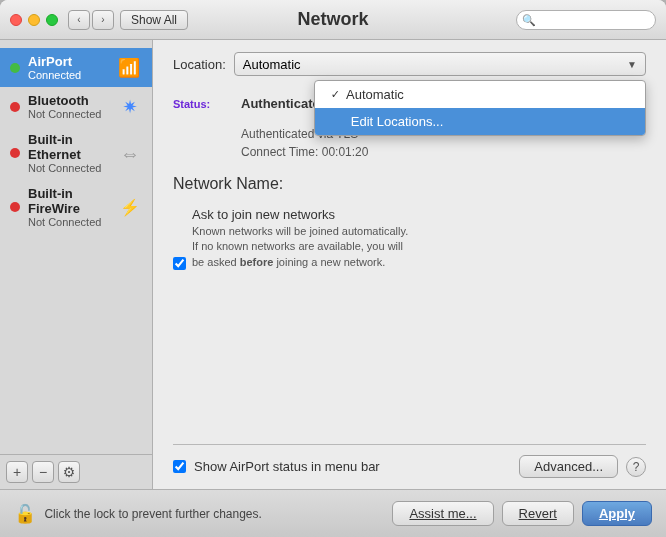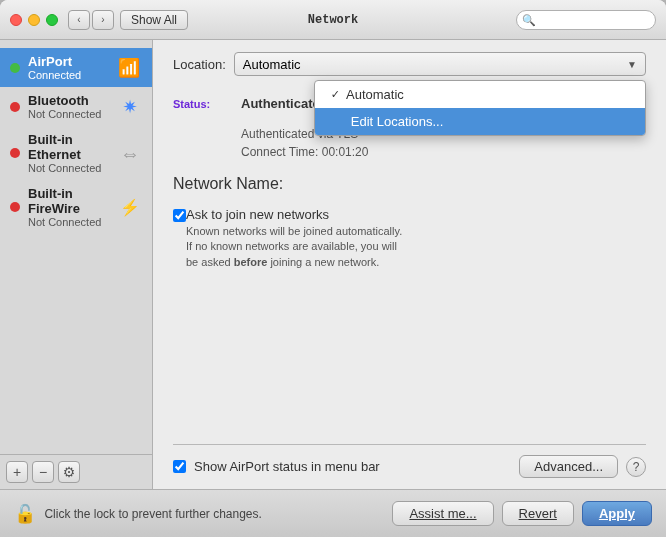--- a/index.html
+++ b/index.html
@@ -76,24 +76,23 @@
       border-radius: 4px;
       cursor: pointer;
       font-size: 12px;
       color: #333;
     }
 
     .title-text {
       position: absolute;
       left: 50%;
       transform: translateX(-50%);
-      font-size: 12px;
+      font-size: 18px;
       font-weight: bold;
       color: #333;
-      font-family: Liberation Mono, monospace;
     }
 
     .search-box {
       margin-left: auto;
       display: flex;
       align-items: center;
     }
     .search-input {
       width: 140px;
       height: 20px;
@@ -277,22 +276,23 @@
     }
     .network-name-label { font-size: 16px; color: #333; min-width: 100px; text-align: right; }
     .select-wrapper {
       flex: 1;
       position: relative;
     }
 
     
     .checkbox-row {
       display: flex;
-      align-items: flex-start;
+      align-items: flex-end;
       margin-bottom: 8px;
+      gap: 6px;
     }
     .checkbox-row input[type=checkbox] {
       margin-top: 2px;
       flex-shrink: 0;
     }
     .checkbox-text { font-size: 13px; color: #333; }
     .checkbox-desc {
       font-size: 11px;
       color: #555;
       margin-top: 2px;

